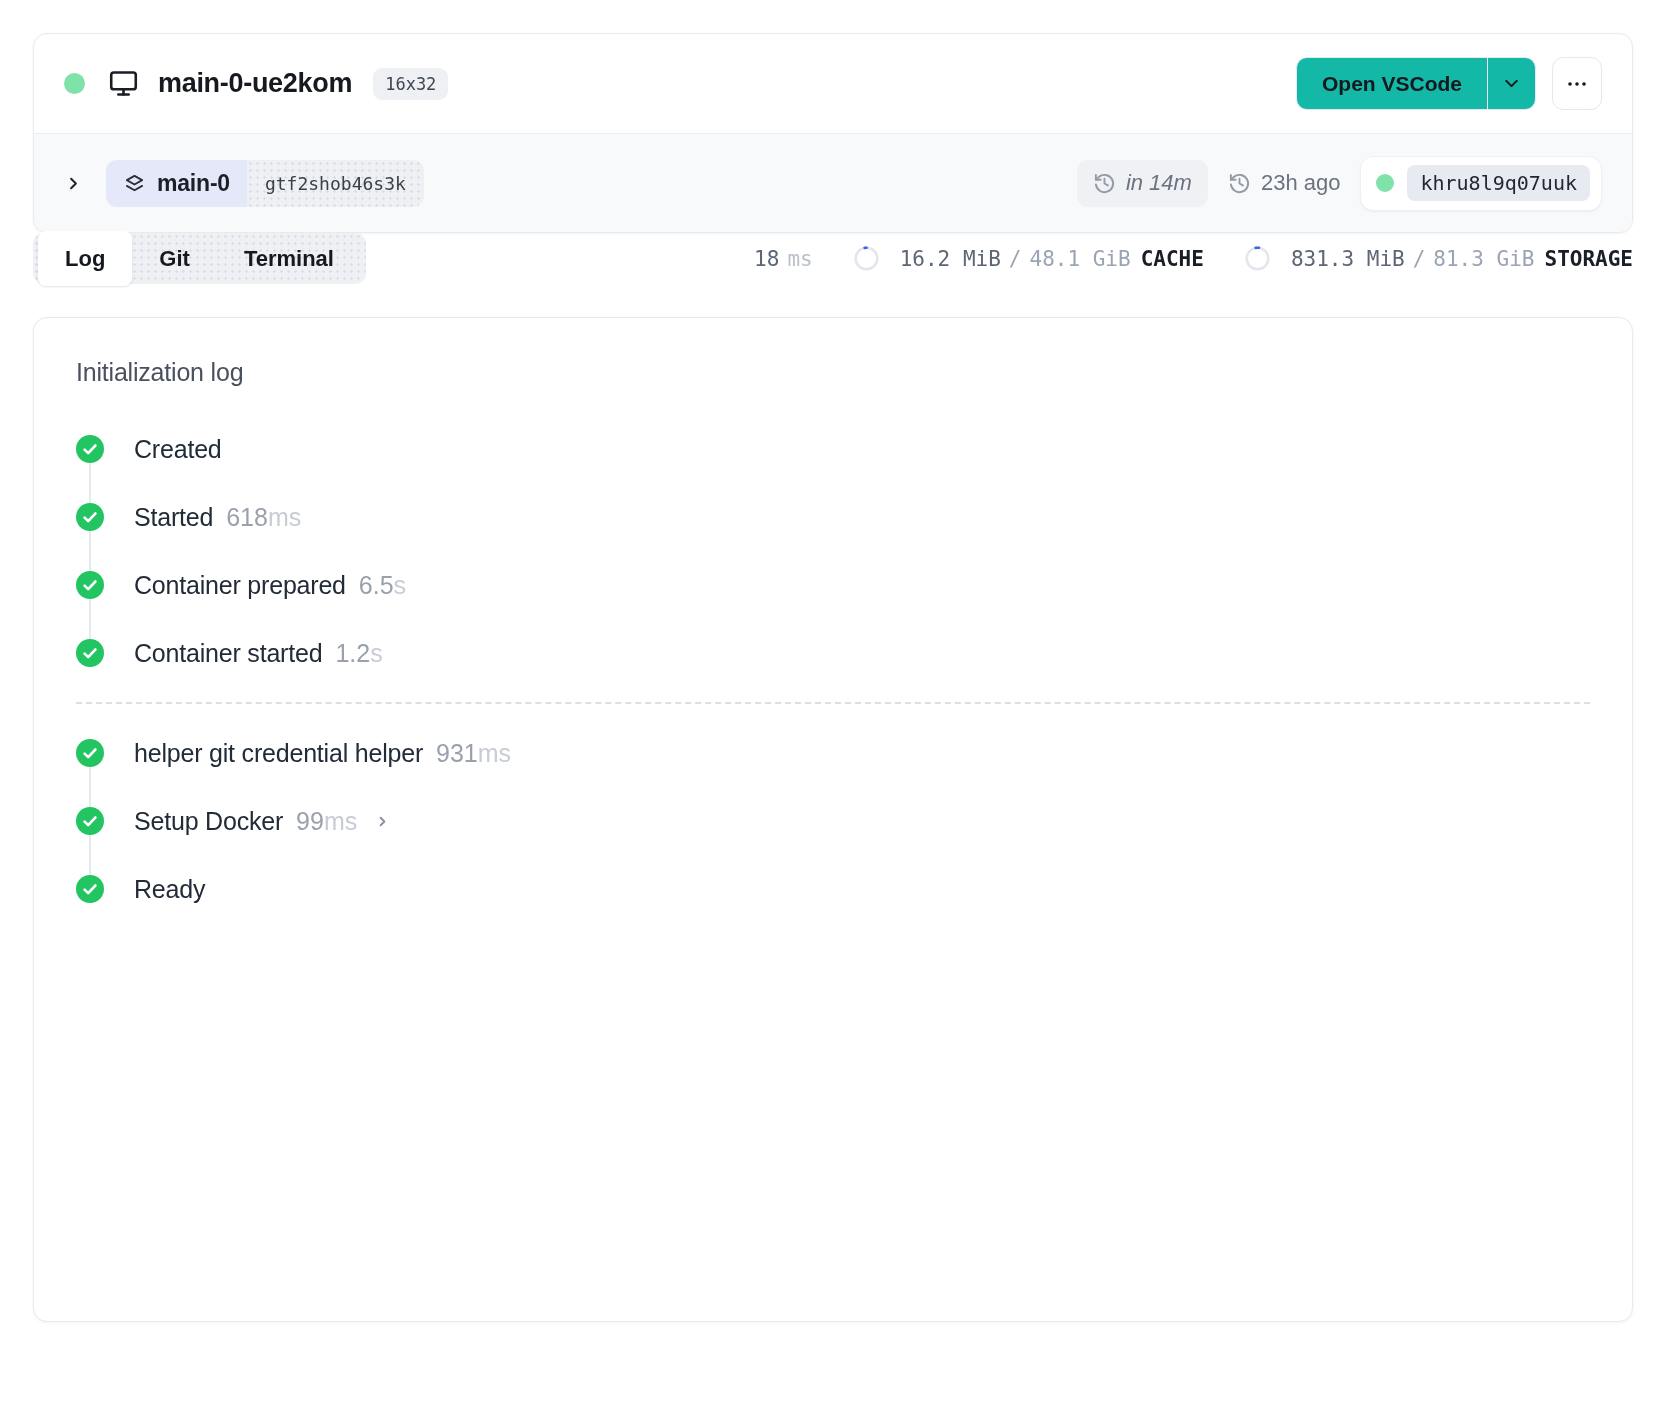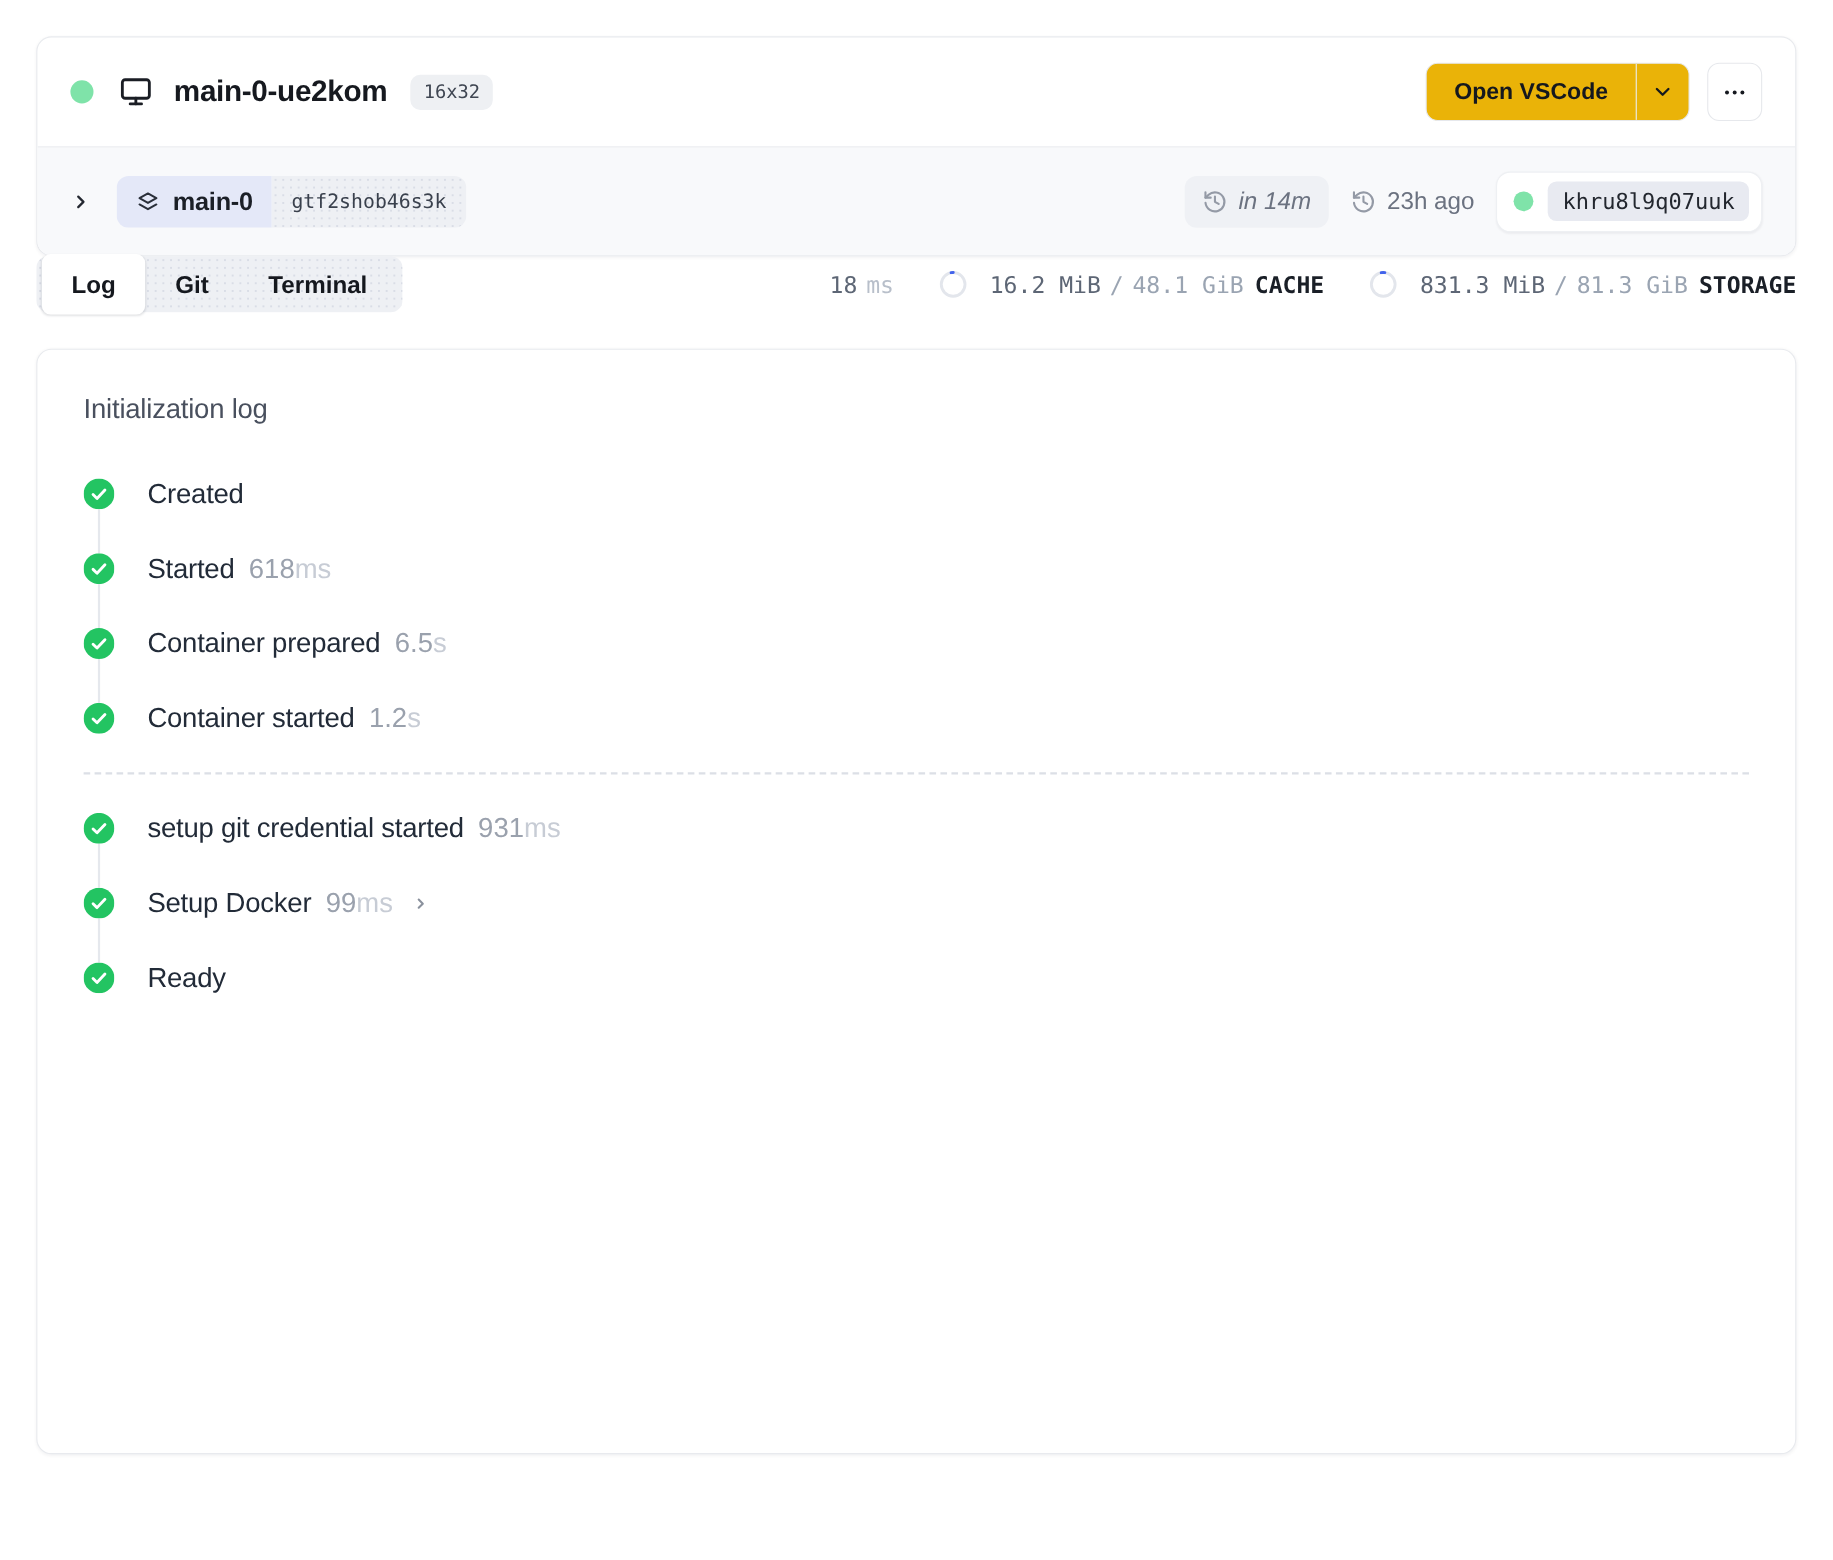--- a/index.html
+++ b/index.html
@@ -46,21 +46,21 @@
   .header-row{height:99px;display:flex;align-items:center;padding:0 30px;}
   .status-dot{width:21px;height:21px;border-radius:50%;background:var(--green-light);flex:none;}
   .monitor{margin-left:23px;color:#1a1d24;display:flex;}
   .hdr-title{margin-left:19px;font-size:27px;font-weight:700;letter-spacing:-.3px;color:var(--text-dark);}
   .size-badge{
     margin-left:21px;font-size:17px;color:#3f4652;background:#eef0f3;
     border-radius:9px;padding:6px 12px;
   }
   .spacer{flex:1;}
   .split-btn{
-    display:flex;align-items:stretch;height:53px;background:#eab308;
+    display:flex;align-items:stretch;height:53px;background:#14b8a6;
     border:1px solid #e6e8ec;border-radius:11px;overflow:hidden;cursor:pointer;
   }
   .split-btn .main{display:flex;align-items:center;padding:0 25px;font-size:21px;font-weight:600;color:#15181e;}
   .split-btn .chev{display:flex;align-items:center;justify-content:center;width:48px;border-left:1px solid #eceef1;color:#15181e;}
   .more-btn{
     margin-left:16px;width:50px;height:53px;border:1px solid #e6e8ec;border-radius:11px;
     background:#fff;display:flex;align-items:center;justify-content:center;color:#15181e;cursor:pointer;
   }
   .sub-row{
     height:99px;display:flex;align-items:center;padding:0 30px;
@@ -290,21 +290,21 @@
         </div>
         <div class="divider"></div>
         <div class="step">
           <span class="connector"></span>
           <span class="check">
             <svg width="28" height="28" viewBox="0 0 28 28">
               <circle cx="14" cy="14" r="14" fill="#23c462"></circle>
               <path d="M8.6 14.6l3.6 3.5 7.2-7.6" stroke="#fff" stroke-width="2.6" fill="none" stroke-linecap="round" stroke-linejoin="round"></path>
             </svg>
           </span>
-          <span class="label">setup git credential started</span>
+          <span class="label">helper git credential helper</span>
           <span class="dur"><span>931</span><span class="u">ms</span></span>
         </div>
         <div class="step">
           <span class="connector"></span>
           <span class="check">
             <svg width="28" height="28" viewBox="0 0 28 28">
               <circle cx="14" cy="14" r="14" fill="#23c462"></circle>
               <path d="M8.6 14.6l3.6 3.5 7.2-7.6" stroke="#fff" stroke-width="2.6" fill="none" stroke-linecap="round" stroke-linejoin="round"></path>
             </svg>
           </span>

